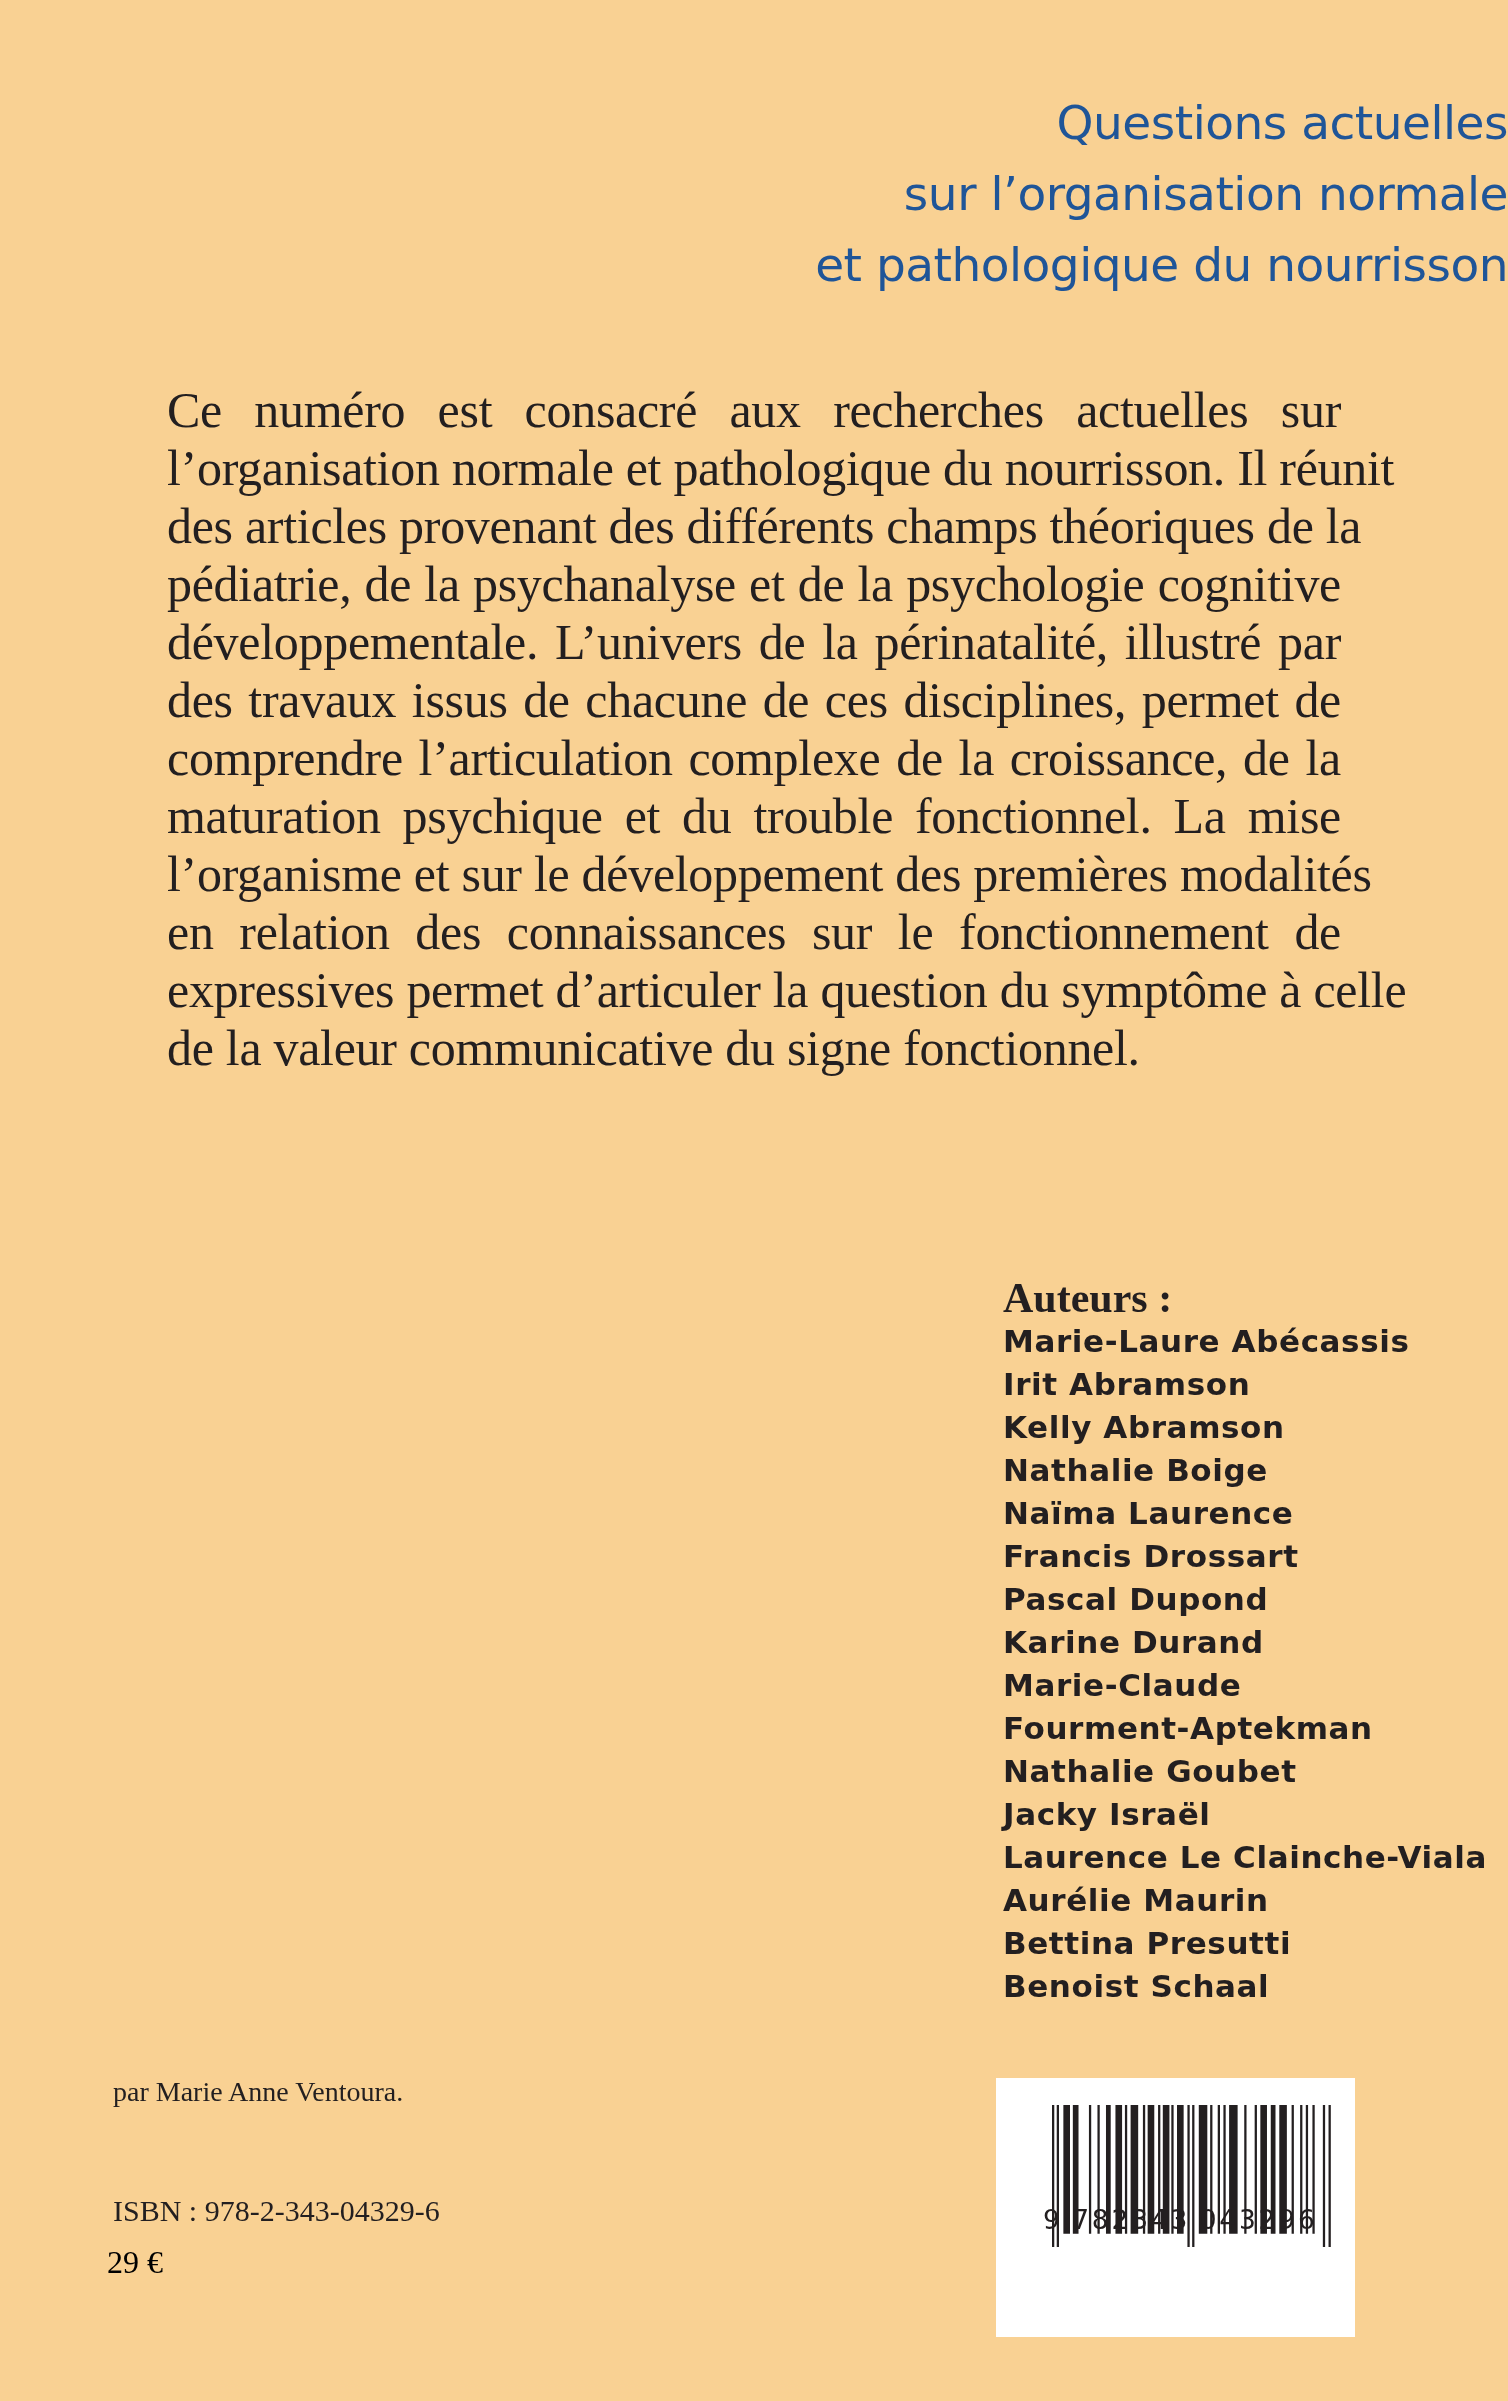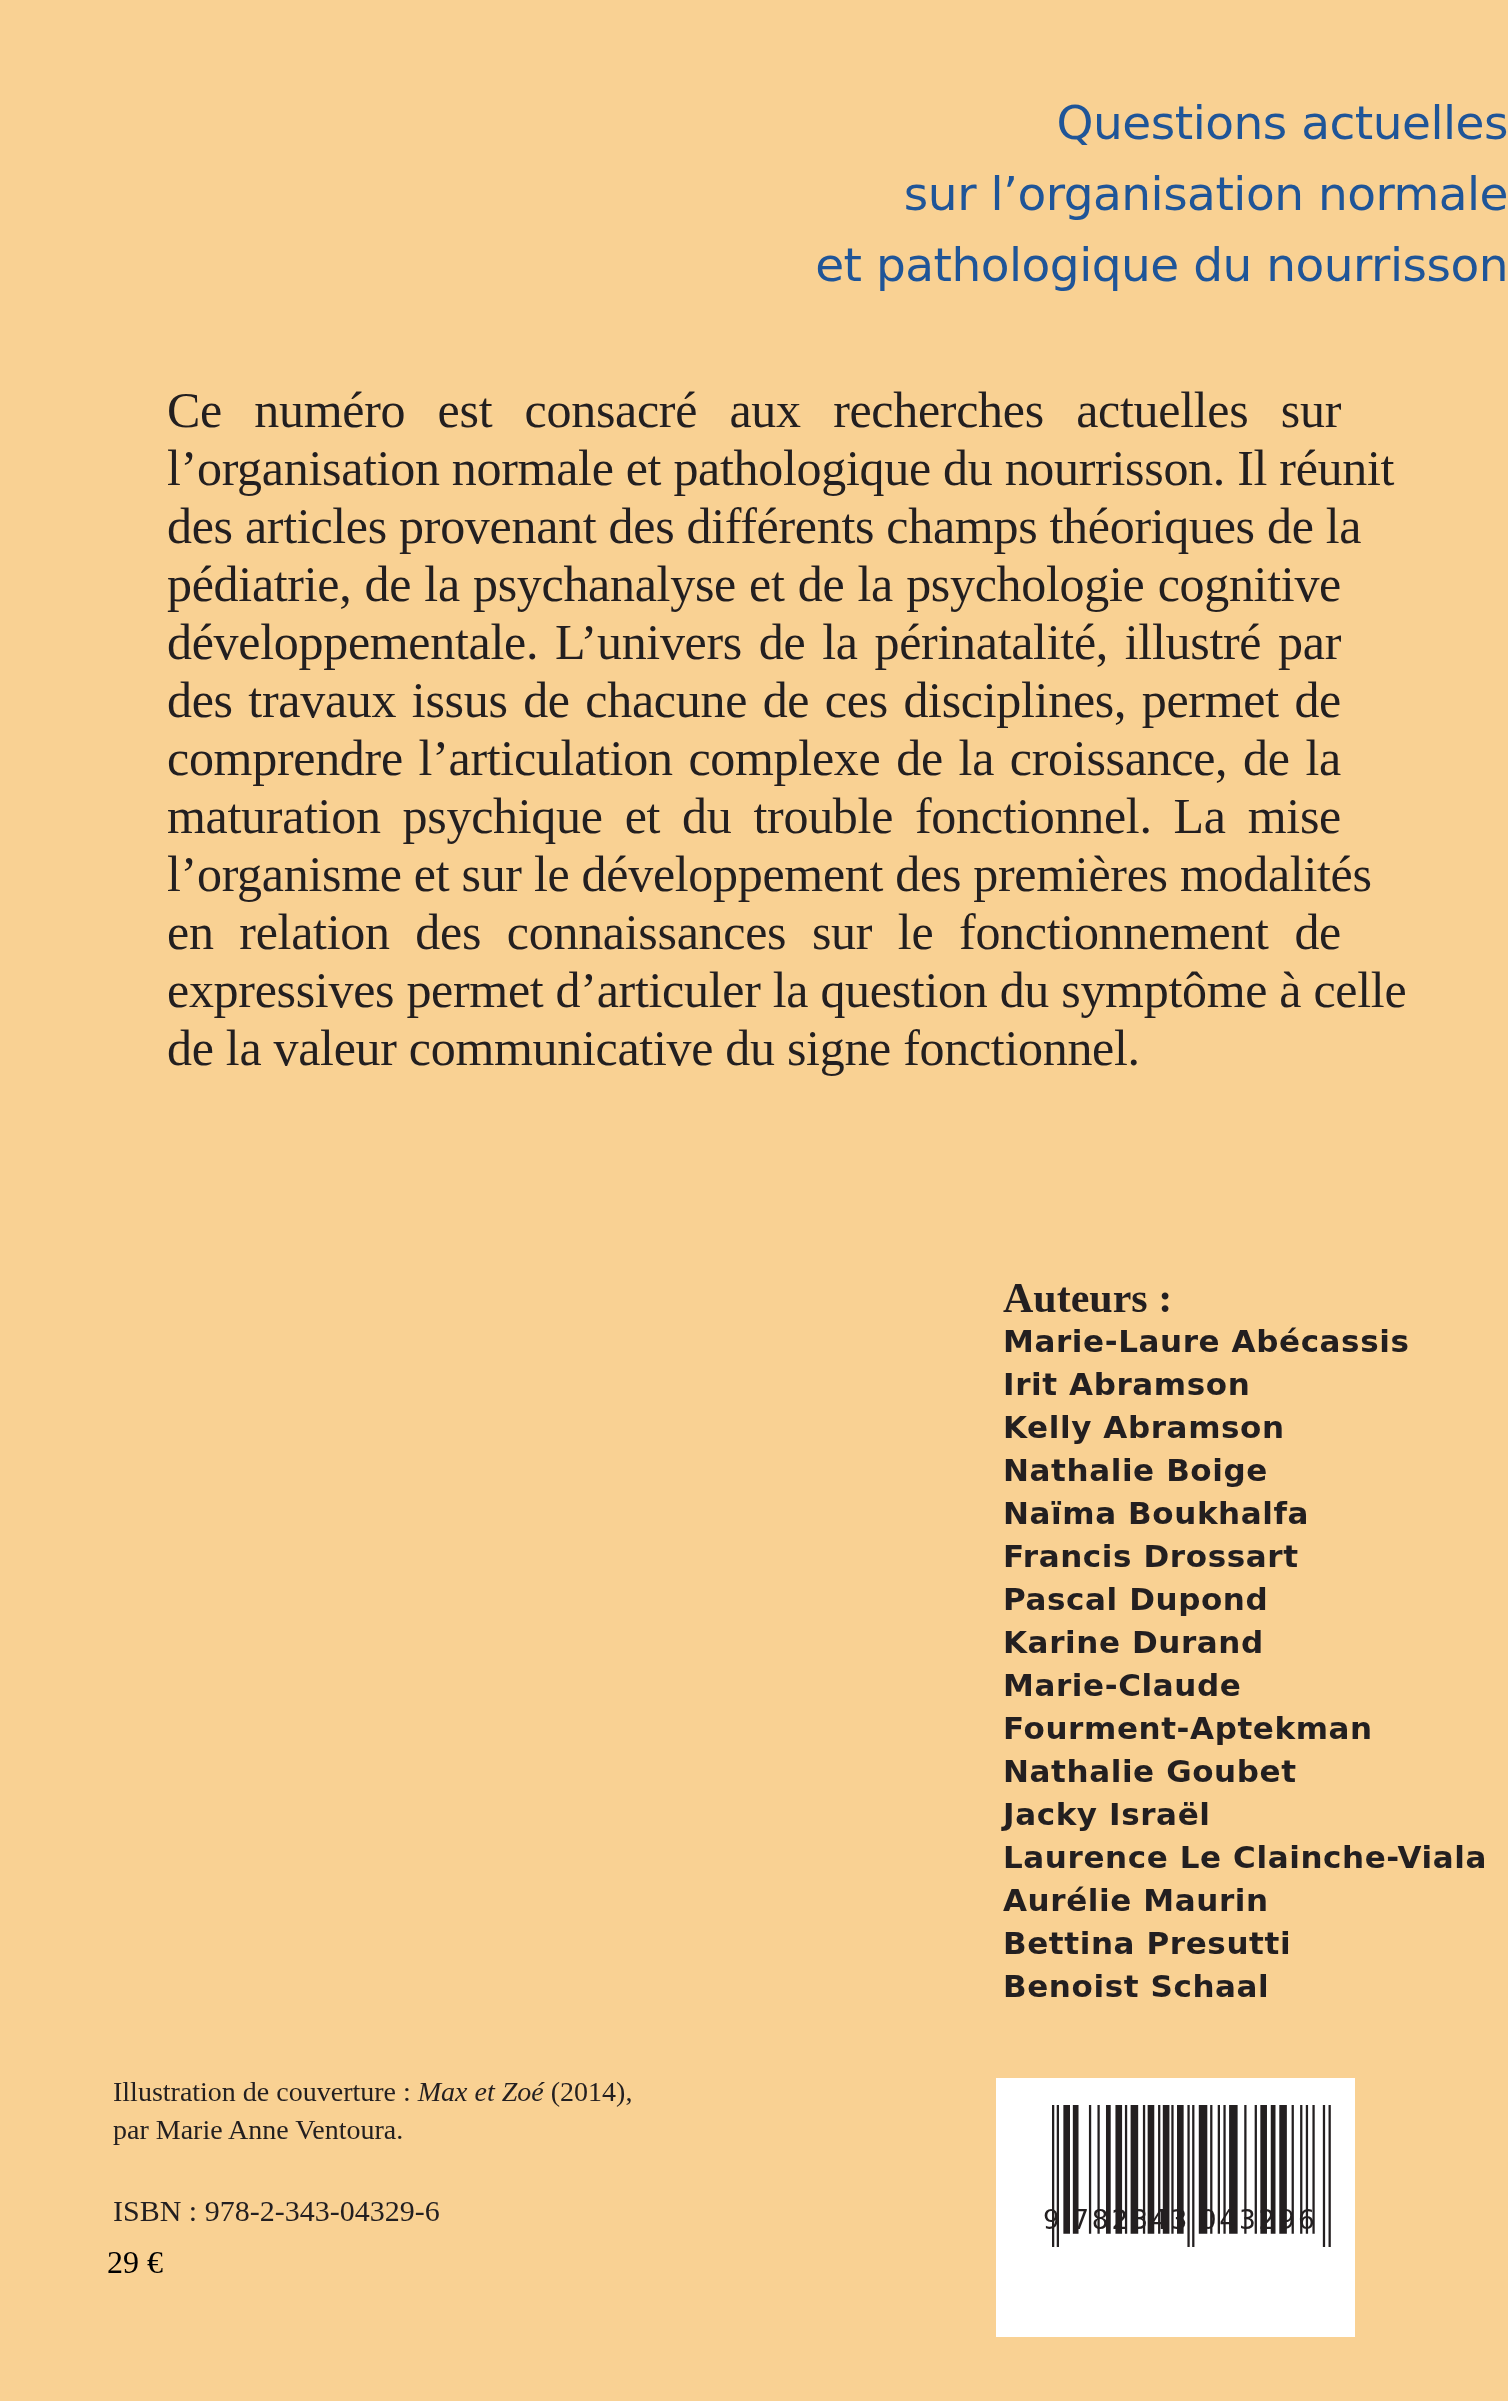--- a/index.html
+++ b/index.html
@@ -178,37 +178,36 @@
     <span class="blurb-line last">de la valeur communicative du signe fonctionnel.</span>
   </p>
 
   <section class="authors">
     <h2 class="authors-heading">Auteurs :</h2>
     <ul class="authors-list">
       <li>Marie-Laure Abécassis</li>
       <li>Irit Abramson</li>
       <li>Kelly Abramson</li>
       <li>Nathalie Boige</li>
-      <li>Naïma Boukhalfa</li>
+      <li>Naïma Laurence</li>
       <li>Francis Drossart</li>
       <li>Pascal Dupond</li>
       <li>Karine Durand</li>
       <li>Marie-Claude</li>
       <li>Fourment-Aptekman</li>
       <li>Nathalie Goubet</li>
       <li>Jacky Israël</li>
       <li>Laurence Le Clainche-Viala</li>
       <li>Aurélie Maurin</li>
       <li>Bettina Presutti</li>
       <li>Benoist Schaal</li>
     </ul>
   </section>
 
   <div class="credits">
-    <p><span>Illustration de couverture : </span><em>Max et Zoé</em><span> (2014),</span></p>
     <p>par Marie Anne Ventoura.</p>
   </div>
 
   <div class="isbn">ISBN : 978-2-343-04329-6</div>
 
   <div class="price">29 €</div>
 
   <div class="barcode-box">
     <svg class="barcode-bars" viewBox="0 0 302 150" preserveAspectRatio="none">
       <g fill="#231f20">

